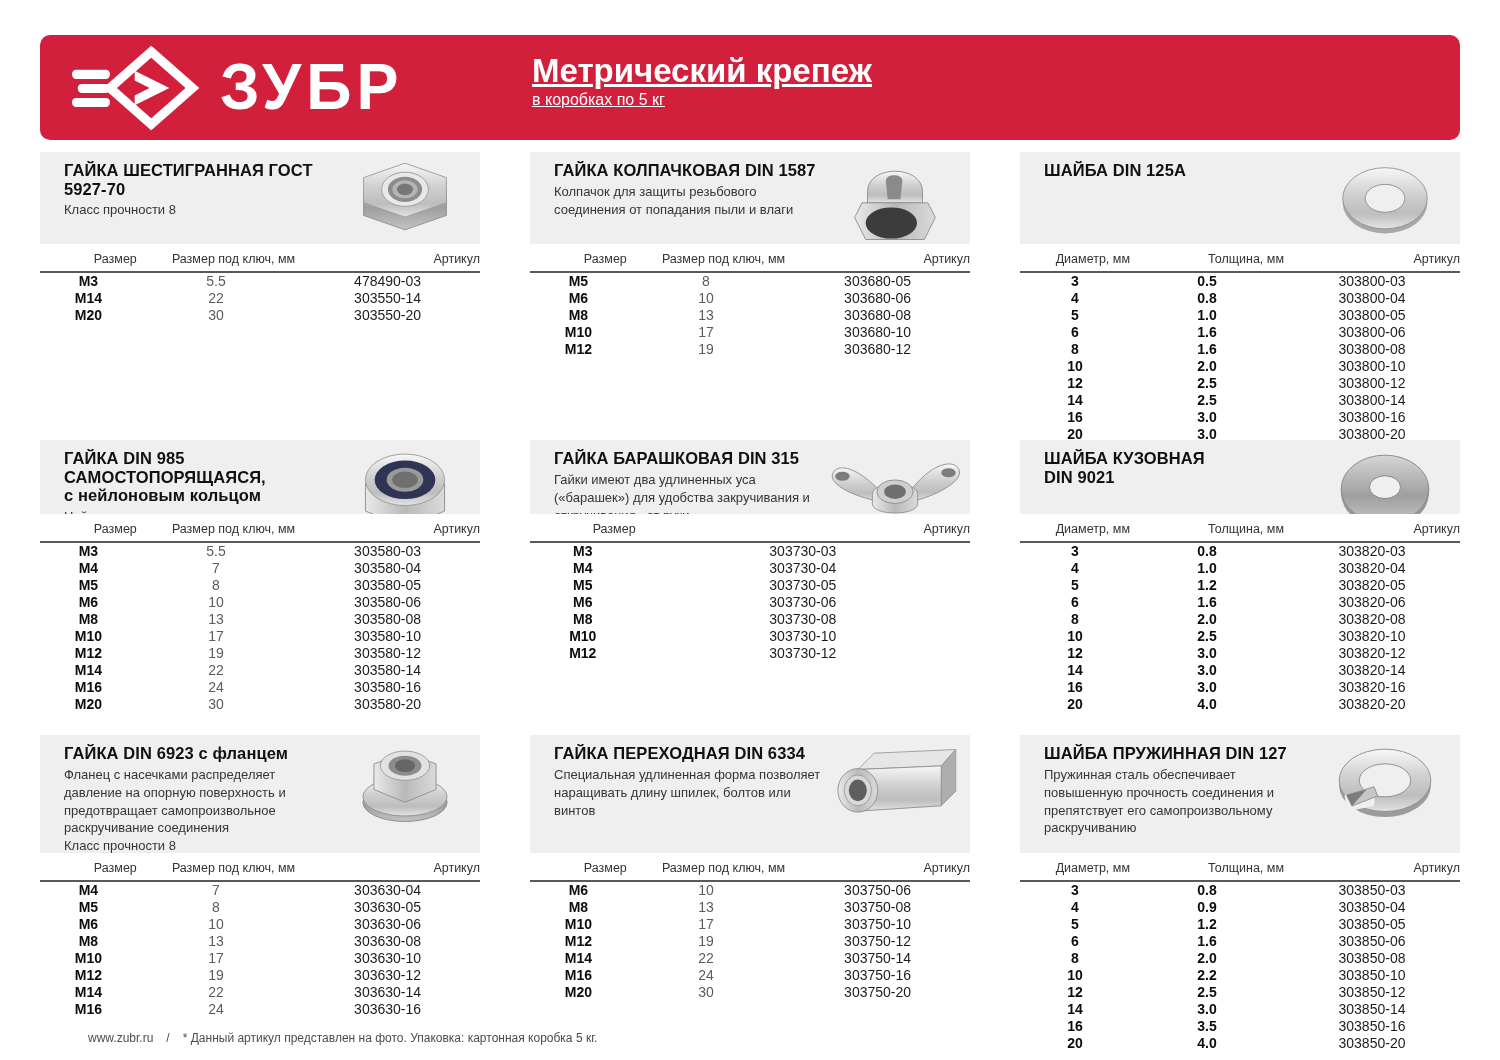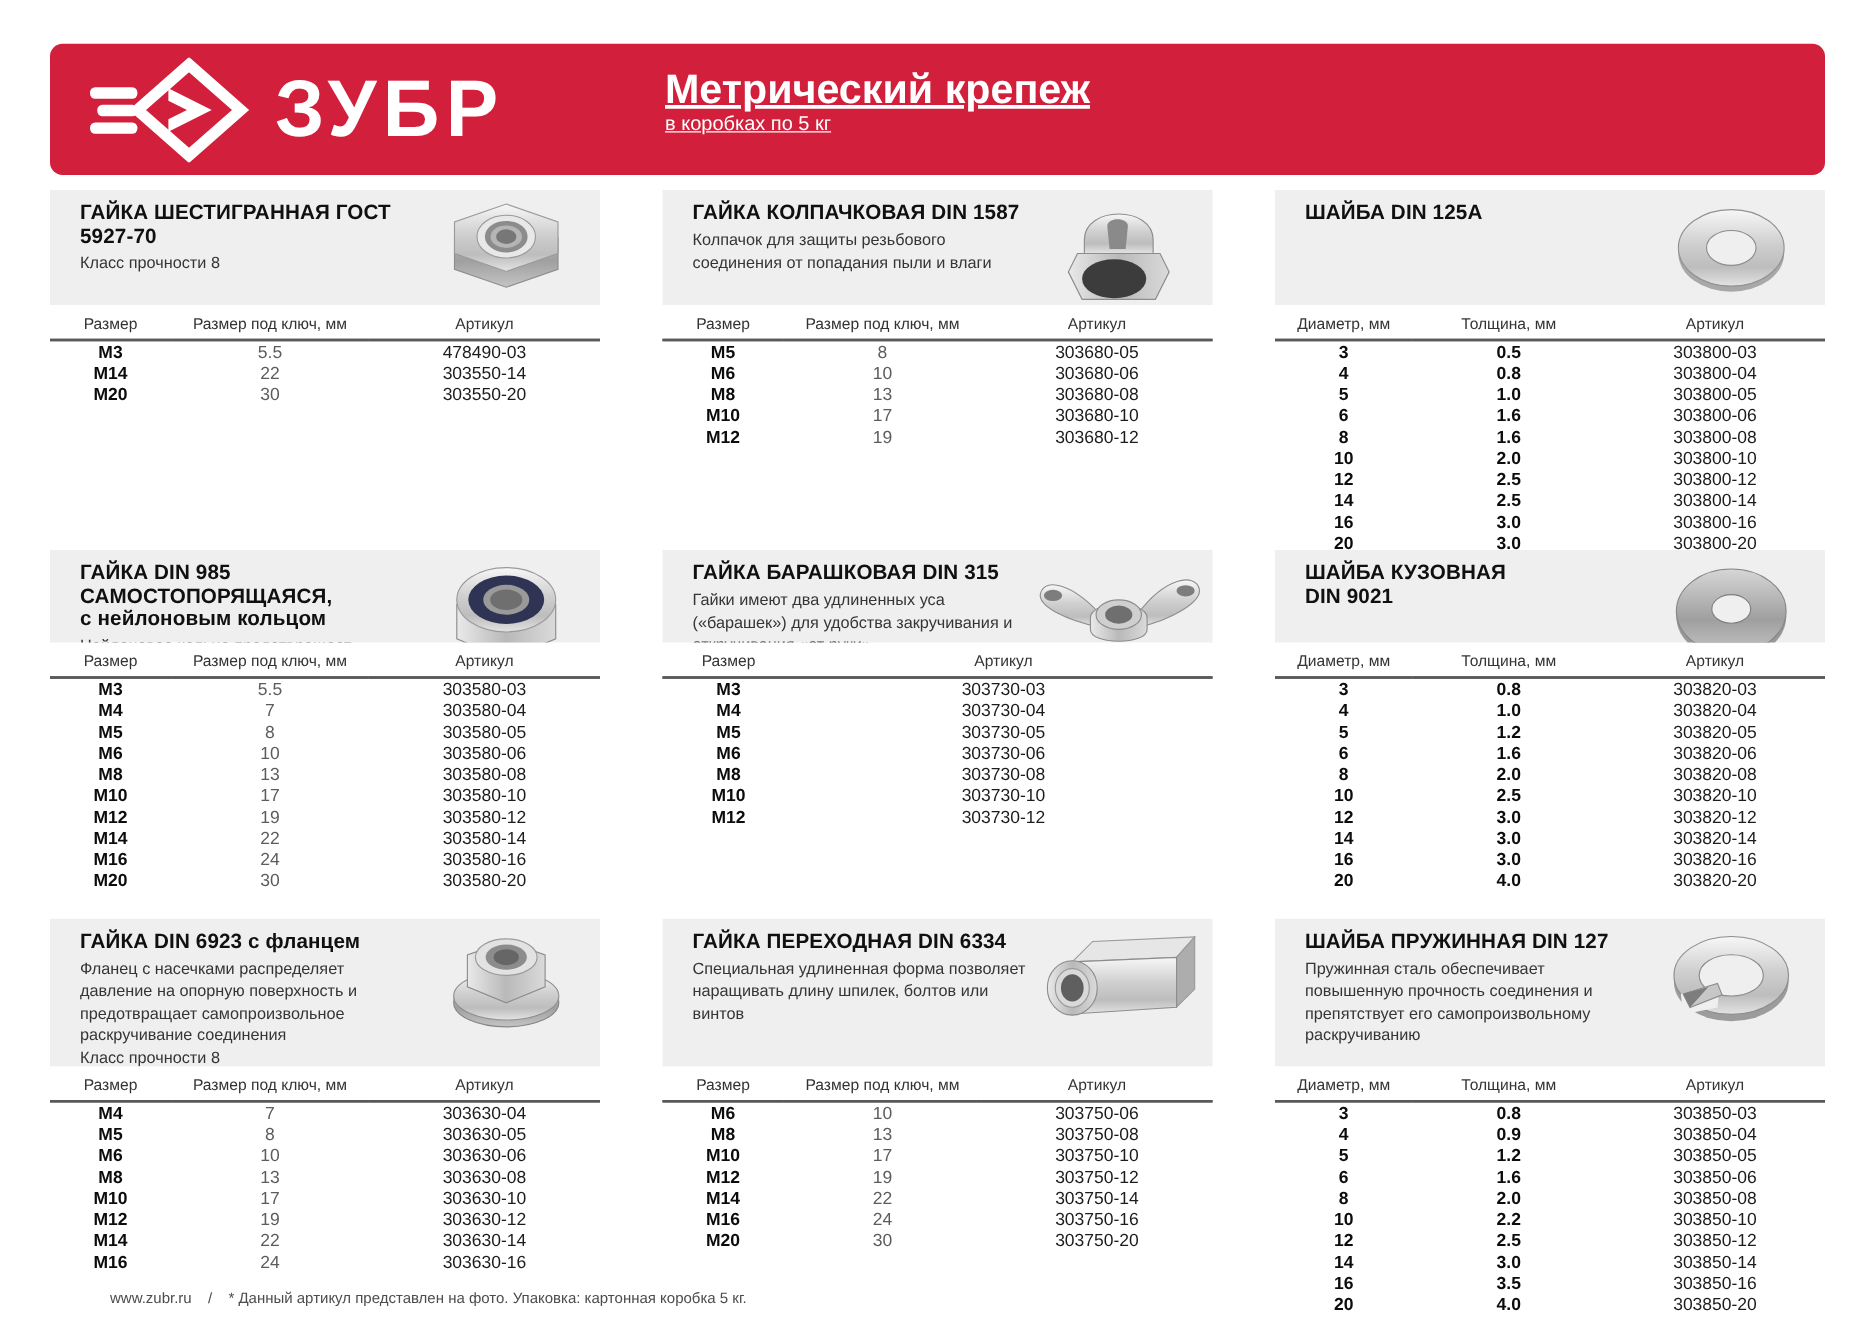--- a/index.html
+++ b/index.html
@@ -30,21 +30,21 @@
   .h-r1 .info{height:92px;}
   .h-r2 .info{height:74px;}
   .h-r3 .info{height:118px;}
   .p-title{margin:0;font-size:16.5px;font-weight:bold;color:var(--ink);line-height:1.13;white-space:pre-line;letter-spacing:.1px;}
   .p-desc{margin:3px 0 0;font-size:13px;color:#353535;line-height:1.38;white-space:pre-line;}
   .photo{position:absolute;right:4px;top:2px;width:142px;height:94px;display:flex;align-items:center;justify-content:center;}
   .photo svg{display:block;}
 
   
   table.spec{width:100%;border-collapse:collapse;margin-top:4px;table-layout:fixed;}
-  table.spec th{font-weight:normal;font-size:12.5px;color:#333;padding:4px 0 5px;text-align:center;
+  table.spec th{font-weight:normal;font-size:12.5px;color:#333;padding:4px 0 5px;text-align:right;
                 border-bottom:2px solid #595959;}
   table.spec td{font-size:14px;text-align:center;padding:1px 0;line-height:15px;}
   td.c-strong{font-weight:bold;color:#0c0c0c;}
   td.c-mid{color:var(--mid);}
   td.c-art{color:#1c1c1c;}
 
   
   .footer{position:absolute;left:88px;top:1031px;font-size:12px;color:#4c4c4c;}
   .footer .sep{margin:0 13px;}
 </style>

